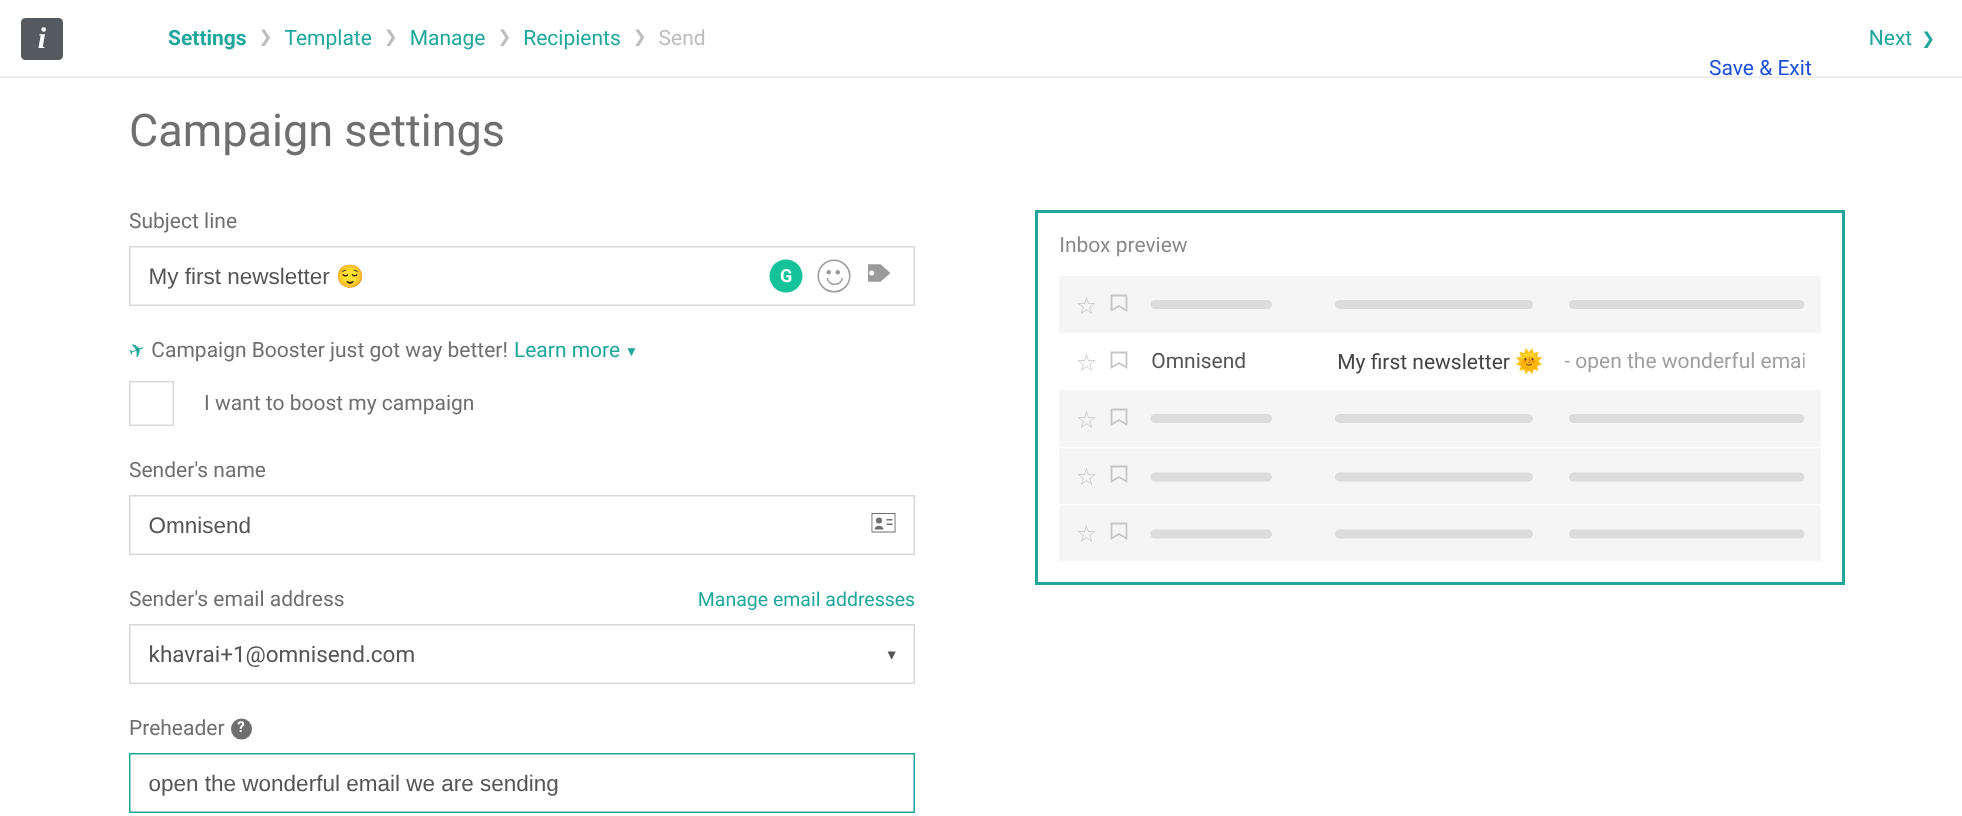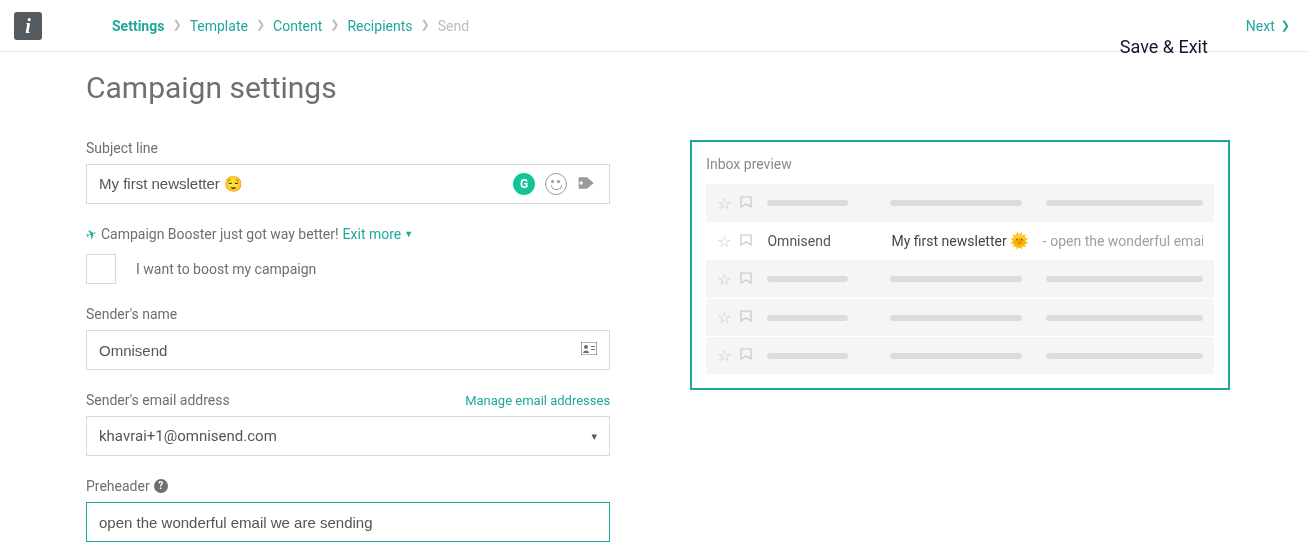--- a/index.html
+++ b/index.html
@@ -42,22 +42,22 @@
   cursor: pointer;
 }
 .bc-item.active { font-weight: 700; }
 .bc-item.disabled { color: #bdbdbd; cursor: default; }
 .bc-sep {
   color: #bdbdbd;
   font-size: 11px;
 }
 .topbar .spacer { flex: 1; }
 .action-link {
-  color: #0f172a;
-  font-size: 18px;
+  color: #1d4ed8;
+  font-size: 14px;
   cursor: pointer;
   margin-right: 38px;
   margin-top: 41px;
 }
 .action-next {
   color: #20a79c;
   font-size: 14px;
   cursor: pointer;
   display: flex;
   align-items: center;
@@ -265,21 +265,21 @@
 </head>
 <body>
 
 <div class="topbar">
   <div class="logo">i</div>
   <div class="breadcrumbs">
     <span class="bc-item active">Settings</span>
     <span class="bc-sep">❯</span>
     <span class="bc-item">Template</span>
     <span class="bc-sep">❯</span>
-    <span class="bc-item">Content</span>
+    <span class="bc-item">Manage</span>
     <span class="bc-sep">❯</span>
     <span class="bc-item">Recipients</span>
     <span class="bc-sep">❯</span>
     <span class="bc-item disabled">Send</span>
   </div>
   <div class="spacer"></div>
   <span class="action-link">Save &amp; Exit</span>
   <span class="action-next">
     <span>Next</span>
     <span style="font-size:11px;">❯</span>
@@ -305,21 +305,21 @@
                 </svg>
             </div>
           </div>
         </div>
       </div>
 
       <div class="booster-row">
         <span class="send-icon">✈</span>
         <span>Campaign Booster just got way better!</span>
         <span class="learn-link">
-          <span>Exit more</span>
+          <span>Learn more</span>
           <span class="caret">▼</span>
         </span>
       </div>
       <div class="boost-check-row">
         <div class="checkbox-box"></div>
         <span class="box-label">I want to boost my campaign</span>
       </div>
 
       <div class="field-block">
         <div class="field-label">Sender's name</div>

